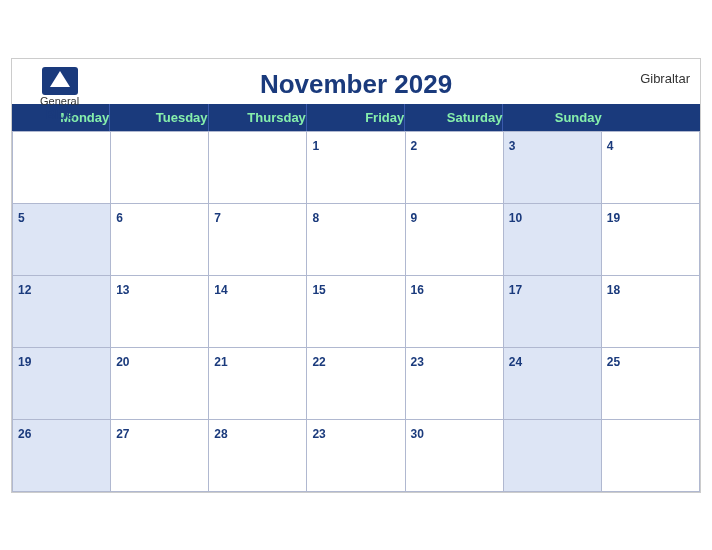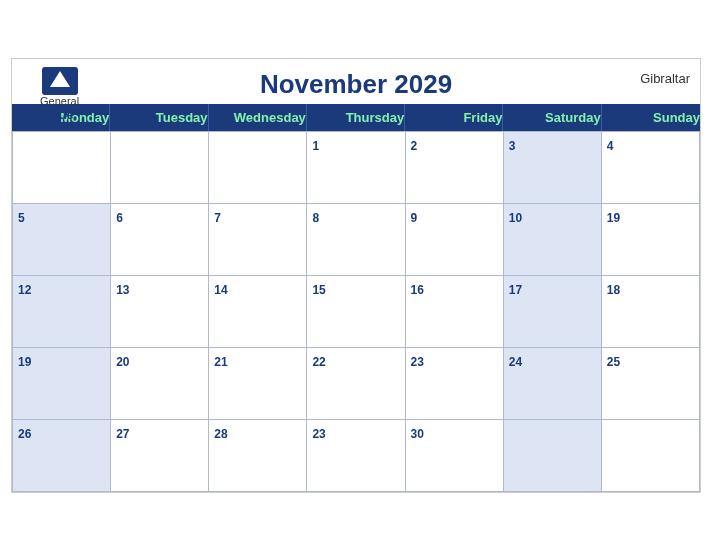--- a/index.html
+++ b/index.html
@@ -109,21 +109,20 @@
       </svg>
       <span class="logo-text-general">General</span>
       <span class="logo-text-blue">Blue</span>
     </div>
     <div class="calendar-title">November 2029</div>
     <div class="region-label">Gibraltar</div>
   </div>
   <div class="day-headers">
   <div class="day-header">Monday</div>
       <div class="day-header">Tuesday</div>
-      <div class="day-header">Wednesday</div>
       <div class="day-header">Thursday</div>
       <div class="day-header">Friday</div>
       <div class="day-header">Saturday</div>
       <div class="day-header">Sunday</div>
     </div>
   <div class="calendar-grid">
   <div class="cal-cell cell-empty"><span class="cell-number"></span></div>
       <div class="cal-cell cell-empty"><span class="cell-number"></span></div>
       <div class="cal-cell cell-empty"><span class="cell-number"></span></div>
       <div class="cal-cell"><span class="cell-number">1</span></div>

